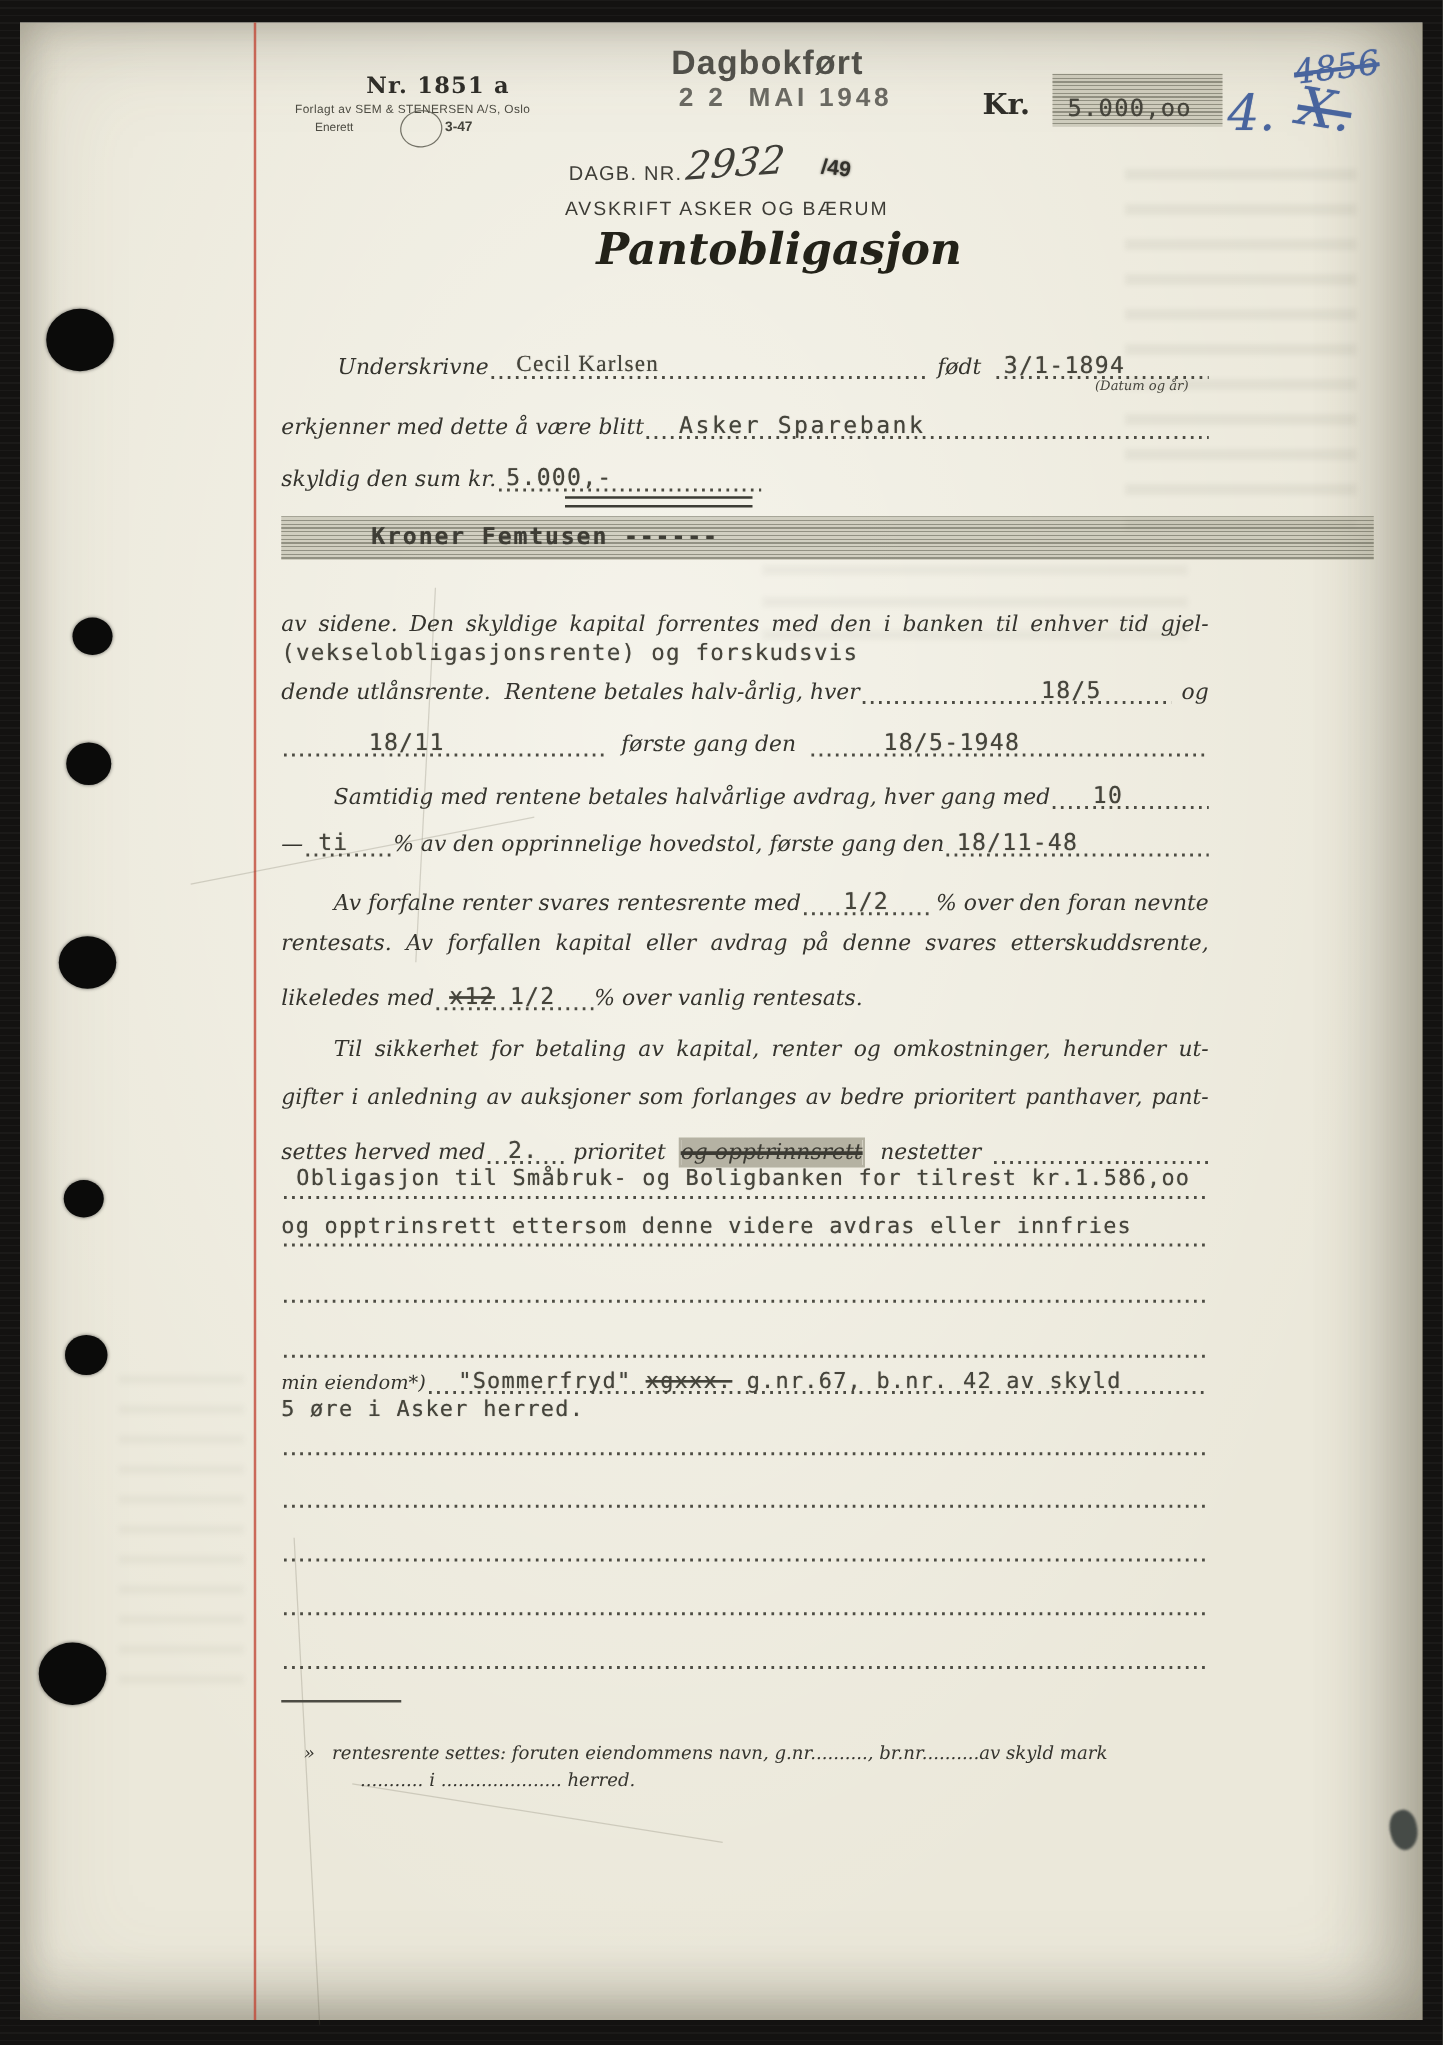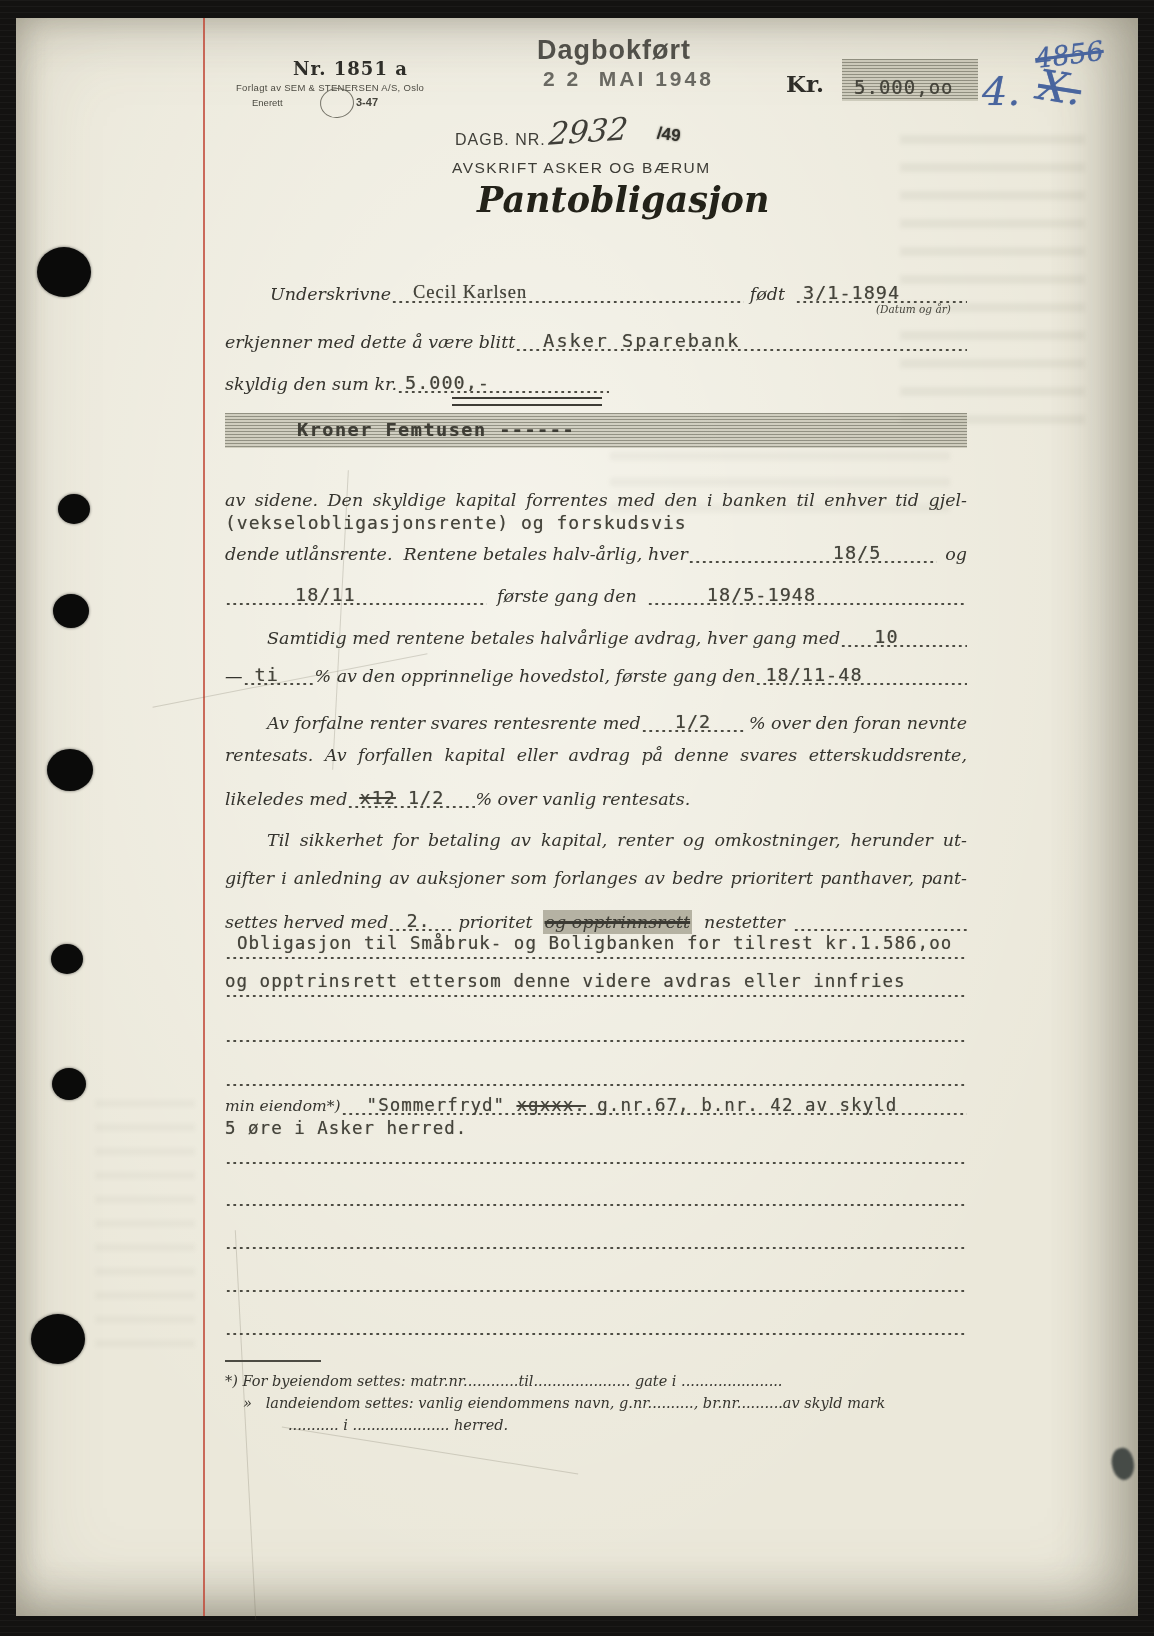--- a/index.html
+++ b/index.html
@@ -114,21 +114,21 @@
 
   <div class="row" style="top:368px;">
     <span class="lbl">skyldig den sum kr.</span>
     <span class="fill fx" style="width:212px;">
       <span class="ty tin" style="left:8px;font-size:18.5px;">5.000,-</span>
     </span>
     <span class="spacer"></span>
   </div>
   <div style="position:absolute;left:452px;top:397px;width:150px;height:5px;border-top:2px solid #3d3c35;border-bottom:2px solid #3d3c35;"></div>
 
-  <div class="hatch" style="position:absolute;left:225px;top:413px;width:742px;height:35px;">
+  <div class="hatch" style="position:absolute;left:225px;top:413px;width:874px;height:35px;">
     <span class="ty" style="position:absolute;left:72px;top:6px;font-size:18.5px;letter-spacing:1.5px;font-weight:bold;color:#3e3d35;">Kroner Femtusen ------</span>
   </div>
 
   <div class="just" style="top:490px;">av sidene.  Den skyldige kapital forrentes med den i banken til enhver tid gjel-</div>
   <div class="ty tyabs" style="left:225px;top:512px;font-size:18px;">(vekselobligasjonsrente) og forskudsvis</div>
   <div class="row" style="top:538px;">
     <span class="lbl">dende utlånsrente.  Rentene betales halv-årlig, hver</span>
     <span class="fill">
       <span class="ty tin" style="left:145px;font-size:18.5px;">18/5</span>
     </span>
@@ -211,16 +211,15 @@
   </div>
   <div class="ty tyabs" style="left:225px;top:1118px;font-size:17.5px;">5 øre i Asker herred.</div>
 
   <div class="dotline" style="top:1160px;"></div>
   <div class="dotline" style="top:1202px;"></div>
   <div class="dotline" style="top:1245px;"></div>
   <div class="dotline" style="top:1288px;"></div>
   <div class="dotline" style="top:1331px;"></div>
 
   <div style="position:absolute;left:225px;top:1360px;width:96px;height:2px;background:#4c4b43;"></div>
-  <div class="pr" style="left:225px;top:1372px;font-size:14.5px;">*) For byeiendom settes: matr.nr............til..................... gate i ......................</div>
-  <div class="pr" style="left:243px;top:1394px;font-size:14.5px;">»   landeiendom settes: vanlig eiendommens navn, g.nr.........., br.nr..........av skyld mark</div>
+  <div class="pr" style="left:243px;top:1394px;font-size:14.5px;">»   rentesrente settes: foruten eiendommens navn, g.nr.........., br.nr..........av skyld mark</div>
   <div class="pr" style="left:288px;top:1416px;font-size:14.5px;">........... i ..................... herred.</div>
 </div>
 
 </body></html>

